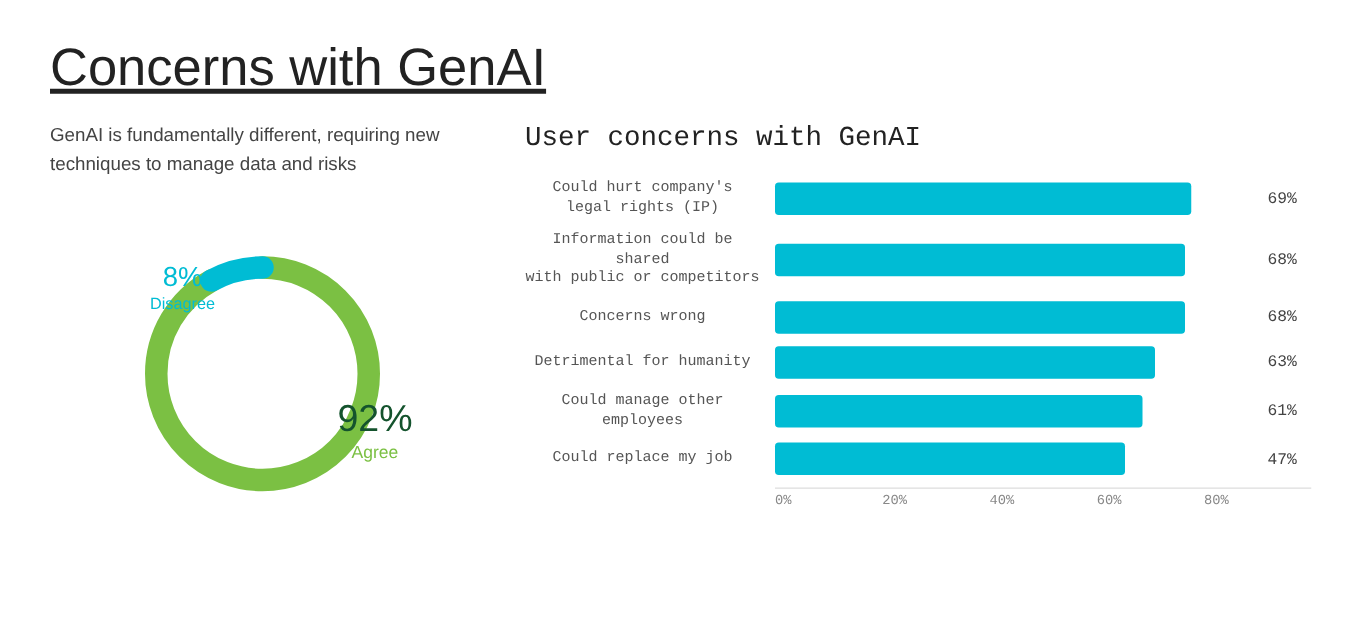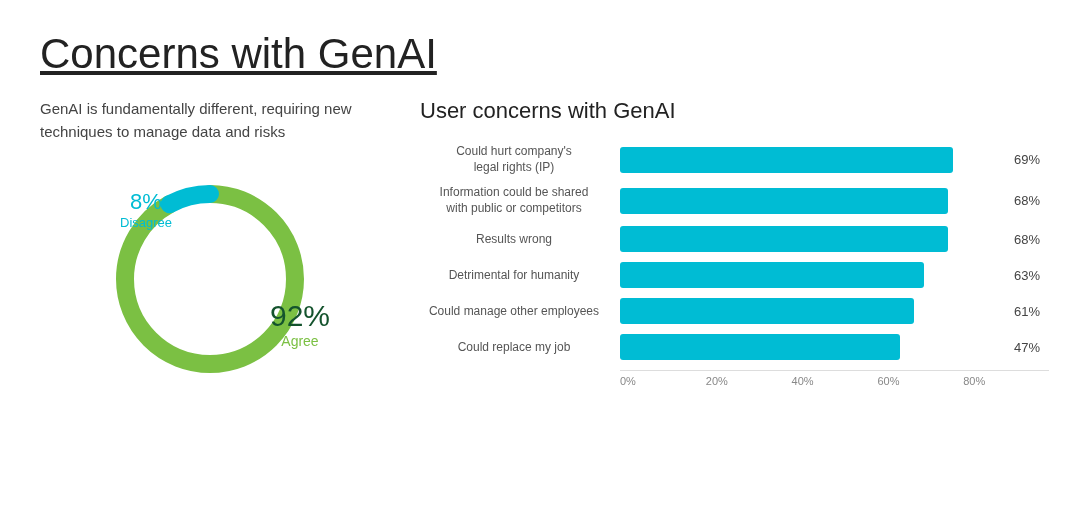--- a/index.html
+++ b/index.html
@@ -23,21 +23,21 @@
       gap: 40px;
     }
     .left-panel {
       width: 340px;
       flex-shrink: 0;
     }
     .left-subtitle {
       font-size: 15px;
       color: #444;
       line-height: 1.5;
-      margin-bottom: 26px;
+      margin-bottom: 46px;
     }
     
     .donut-container {
       position: relative;
       width: 220px;
       height: 220px;
       margin: 0 auto;
     }
     .donut-container svg {
       transform: rotate(-90deg);
@@ -68,20 +68,21 @@
       font-weight: 400;
       color: #00bcd4;
     }
     .donut-label-disagree .lbl {
       font-size: 13px;
       color: #00bcd4;
     }
     
     .right-panel {
       flex: 1;
+      font-family: Liberation Mono, monospace;
     }
     .chart-title {
       font-size: 22px;
       font-weight: 300;
       color: #222;
       margin-bottom: 20px;
     }
     .bar-chart {
       width: 100%;
     }
@@ -177,21 +178,21 @@
           <div class="bar-pct">69%</div>
         </div>
         <div class="bar-row">
           <div class="bar-label">Information could be shared<br>with public or competitors</div>
           <div class="bar-track">
             <div class="bar-fill" style="width: 85%;"></div>
           </div>
           <div class="bar-pct">68%</div>
         </div>
         <div class="bar-row">
-          <div class="bar-label">Results wrong</div>
+          <div class="bar-label">Concerns wrong</div>
           <div class="bar-track">
             <div class="bar-fill" style="width: 85%;"></div>
           </div>
           <div class="bar-pct">68%</div>
         </div>
         <div class="bar-row">
           <div class="bar-label">Detrimental for humanity</div>
           <div class="bar-track">
             <div class="bar-fill" style="width: 78.75%;"></div>
           </div>

